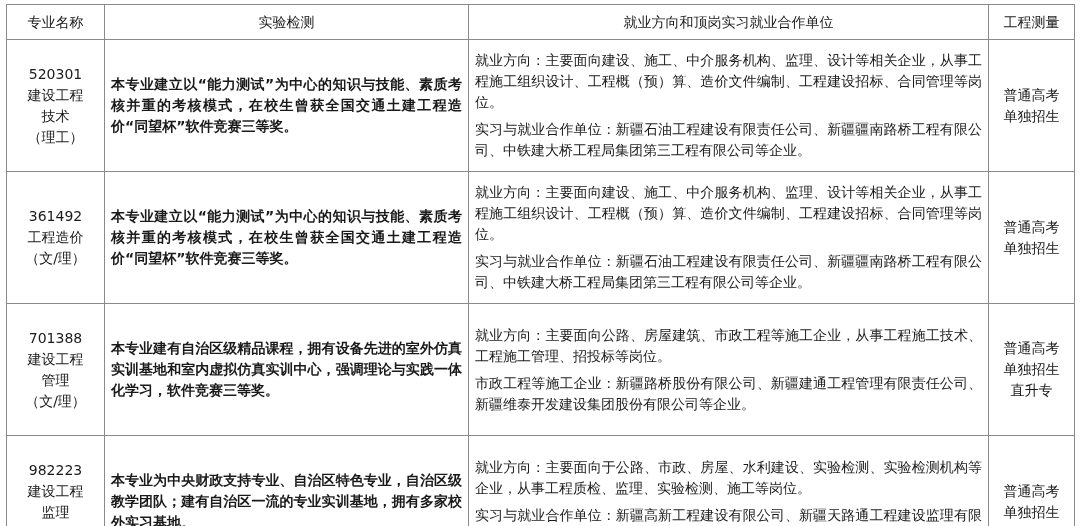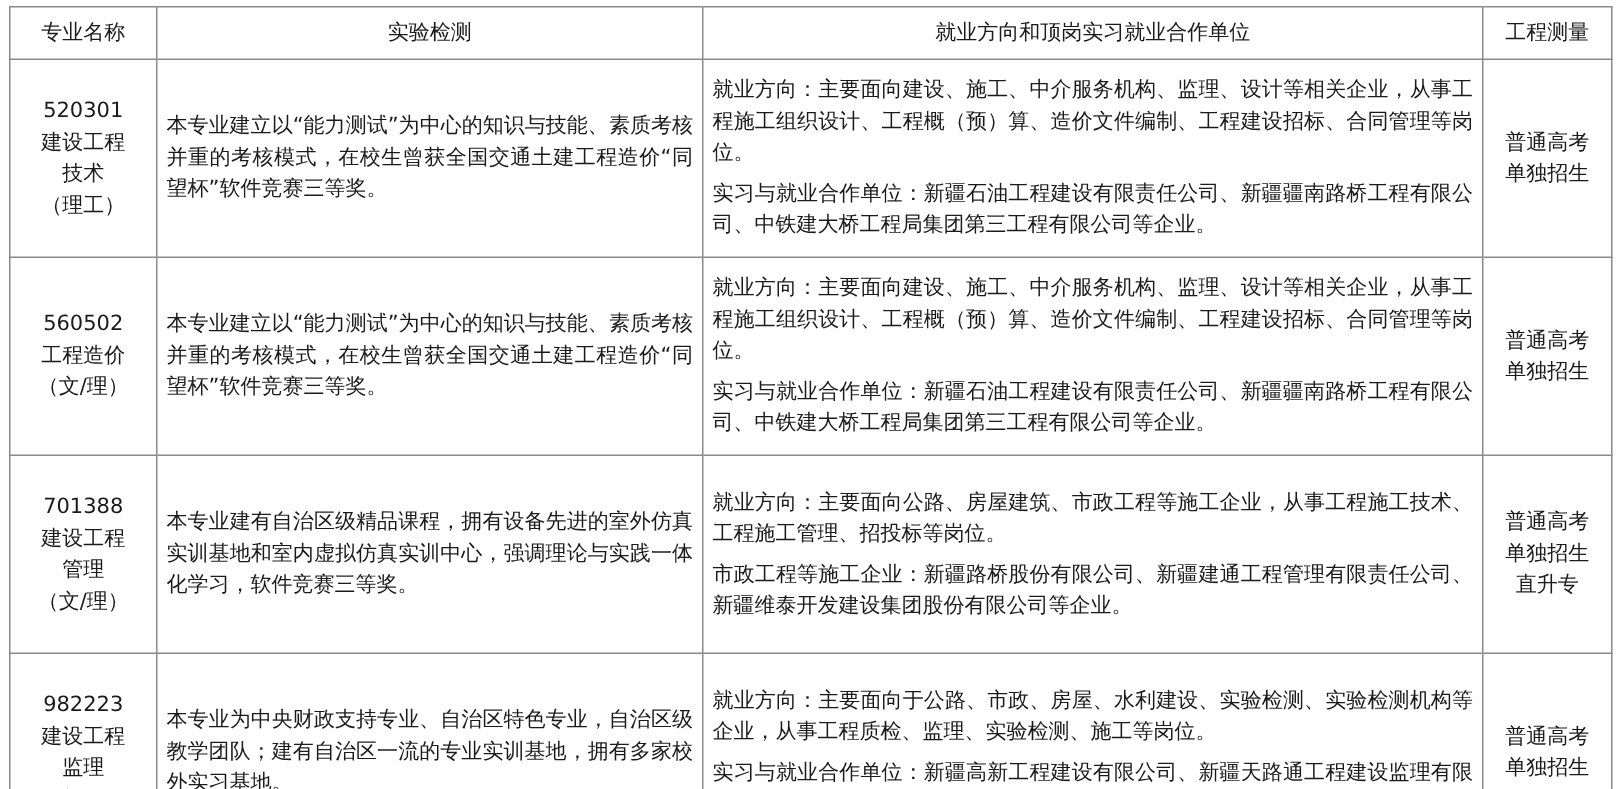--- a/index.html
+++ b/index.html
@@ -50,20 +50,21 @@
     font-size: 12.5px;
     line-height: 1.65;
     padding: 4px 2px;
   }
   td.cell-feature {
     text-align: justify;
     text-justify: inter-ideograph;
     font-size: 12.7px;
     line-height: 1.62;
     padding: 6px 8px;
+    font-weight: bold;
   }
   td.cell-employ {
     font-size: 12.7px;
     line-height: 1.62;
     padding: 6px 8px;
     text-align: justify;
     text-justify: inter-ideograph;
   }
   td.cell-employ .para { margin: 0 0 6px 0; }
   td.cell-employ .para:last-child { margin-bottom: 0; }
@@ -110,21 +111,21 @@
           <p class="para">实习与就业合作单位：新疆石油工程建设有限责任公司、新疆疆南路桥工程有限公司、中铁建大桥工程局集团第三工程有限公司等企业。</p>
         </td>
         <td class="cell-channel">
           <span class="rowline">普通高考</span>
           <span class="rowline">单独招生</span>
         </td>
       </tr>
 
       <tr>
         <td class="cell-name">
-          <span class="rowline">560502</span>
+          <span class="rowline">361492</span>
           <span class="rowline">工程造价</span>
           <span class="rowline">（文/理）</span>
         </td>
         <td class="cell-feature">本专业建立以“能力测试”为中心的知识与技能、素质考核并重的考核模式，在校生曾获全国交通土建工程造价“同望杯”软件竞赛三等奖。</td>
         <td class="cell-employ">
           <p class="para">就业方向：主要面向建设、施工、中介服务机构、监理、设计等相关企业，从事工程施工组织设计、工程概（预）算、造价文件编制、工程建设招标、合同管理等岗位。</p>
           <p class="para">实习与就业合作单位：新疆石油工程建设有限责任公司、新疆疆南路桥工程有限公司、中铁建大桥工程局集团第三工程有限公司等企业。</p>
         </td>
         <td class="cell-channel">
           <span class="rowline">普通高考</span>

